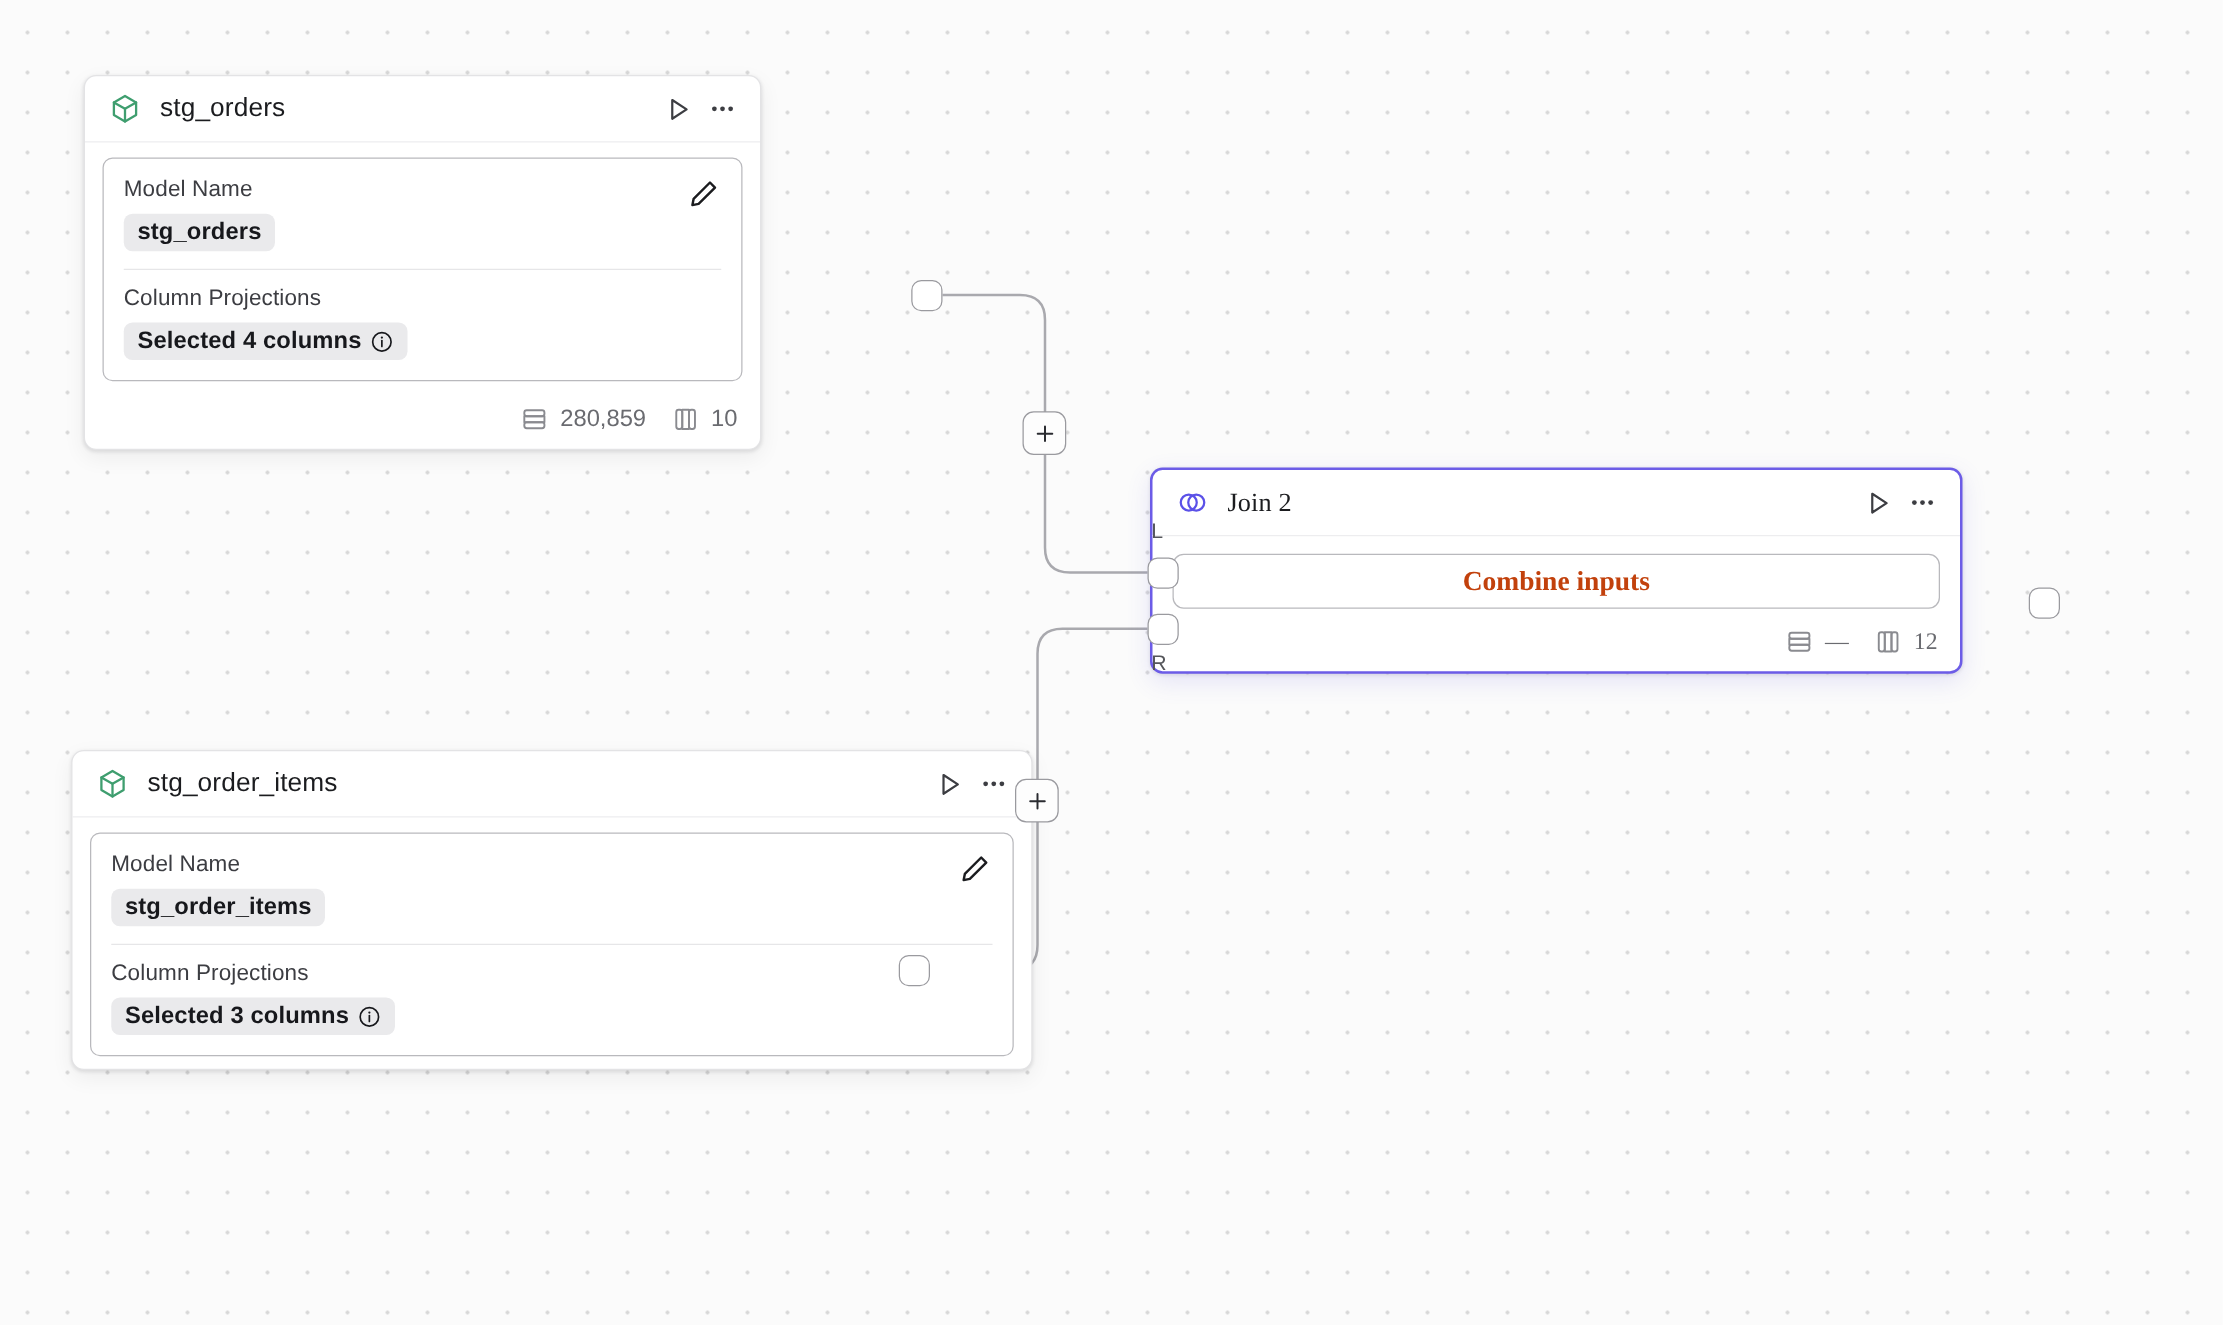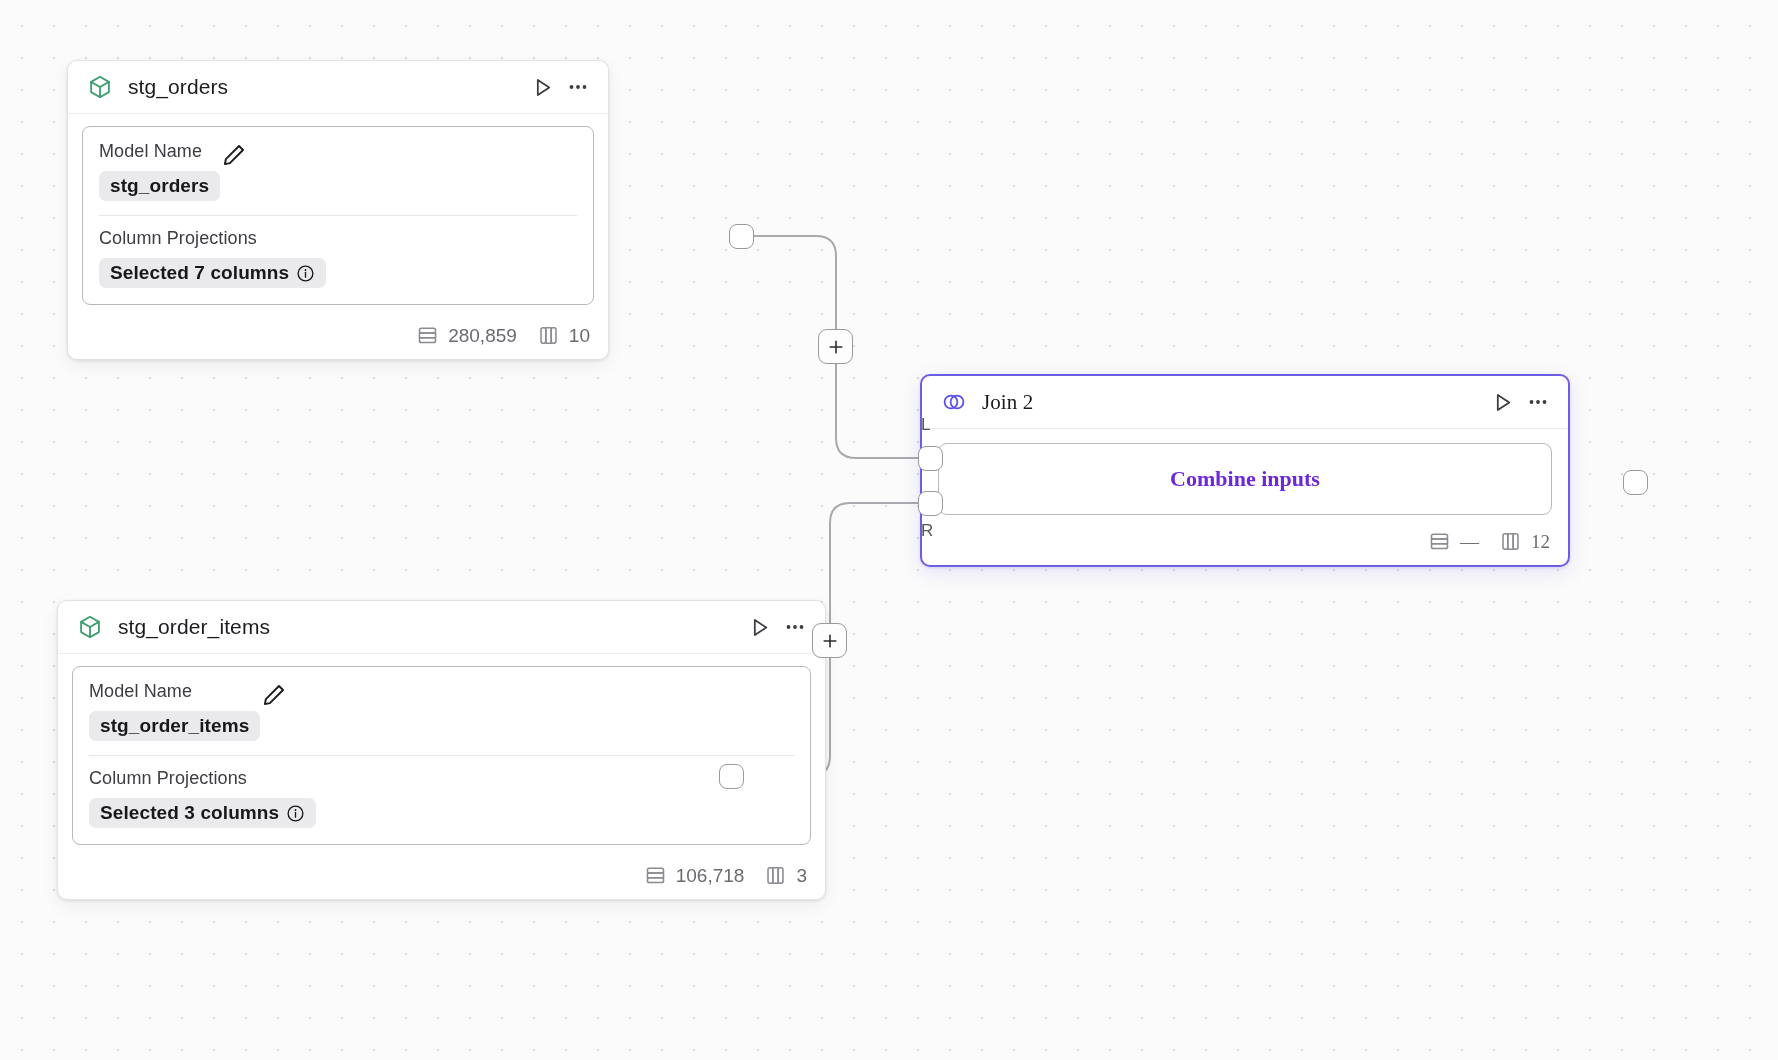--- a/index.html
+++ b/index.html
@@ -73,20 +73,21 @@
   .inner-card {
     border: 1px solid #b9b9bd;
     border-radius: 8px;
     padding: 14px 16px 16px 16px;
     background: #fff;
   }
 
   .field-row {
     display: flex;
     align-items: flex-start;
+    justify-content: space-between;
   }
   .field-label {
     font-size: 18px;
     color: #3c3d42;
     margin-bottom: 9px;
     letter-spacing: .1px;
   }
   .pill {
     display: inline-flex;
     align-items: center;
@@ -116,27 +117,27 @@
     margin-left: 40px;
   }
   .stat { display: inline-flex; align-items: center; gap: 9px; }
   .stat + .stat { margin-left: 11px; }
 
   
   .combine-btn {
     display: flex;
     align-items: center;
     justify-content: center;
-    height: 72px;
+    height: 44px;
     border: 1px solid #b9b9bd;
     border-radius: 9px;
     background: #fff;
     font-size: 22px;
     font-weight: bold;
-    color: #6d28d9;
+    color: #c2410c;
     cursor: pointer;
   }
 
   
   .port {
     position: absolute;
     width: 25px;
     height: 25px;
     border: 1.6px solid #9a9a9f;
     border-radius: 8px;
@@ -214,21 +215,21 @@
               <path d="M16.6 3.7 20.3 7.4 8.2 19.5 3.6 20.4 4.5 15.8 Z"></path>
             </svg>
           </span>
         </div>
 
         <div class="divider"></div>
 
         <div>
           <div class="field-label">Column Projections</div>
           <span class="pill">
-            <span>Selected 7 columns</span>
+            <span>Selected 4 columns</span>
             <span style="display:flex;">
               <svg width="19" height="19" viewBox="0 0 24 24" fill="none" stroke="#17181c" stroke-width="1.7">
                 <circle cx="12" cy="12" r="9.3"></circle>
                 <path d="M12 10.6 L12 16.6" stroke-linecap="round"></path>
                 <circle cx="12" cy="7.6" r="1.15" fill="#17181c" stroke="none"></circle>
               </svg>
             </span>
           </span>
         </div>
 
@@ -313,42 +314,20 @@
                 <path d="M12 10.6 L12 16.6" stroke-linecap="round"></path>
                 <circle cx="12" cy="7.6" r="1.15" fill="#17181c" stroke="none"></circle>
               </svg>
             </span>
           </span>
         </div>
 
       </div>
     </div>
 
-    <div class="node-footer">
-      <span class="stat">
-        <span style="display:flex;">
-          <svg width="23" height="23" viewBox="0 0 24 24" fill="none" stroke="#8a8b90" stroke-width="1.6" stroke-linejoin="round">
-            <rect x="3.6" y="4.4" width="16.8" height="5.0" rx="2"></rect>
-            <rect x="3.6" y="9.4" width="16.8" height="5.0" rx="0"></rect>
-            <rect x="3.6" y="14.4" width="16.8" height="5.0" rx="2"></rect>
-          </svg>
-        </span>
-        <span>106,718</span>
-      </span>
-      <span class="stat">
-        <span style="display:flex;">
-          <svg width="23" height="23" viewBox="0 0 24 24" fill="none" stroke="#8a8b90" stroke-width="1.6" stroke-linejoin="round">
-            <rect x="4.2" y="4.0" width="5.0" height="16.0" rx="2"></rect>
-            <rect x="9.2" y="4.0" width="5.6" height="16.0" rx="0"></rect>
-            <rect x="14.8" y="4.0" width="5.0" height="16.0" rx="2"></rect>
-          </svg>
-        </span>
-        <span>3</span>
-      </span>
-    </div>
   </div>
 
   <div class="port" style="left:719px; top:764px;"></div>
 
   <div class="node selected" style="left:920px; top:374px; width:650px;font-family:Liberation Serif, serif;">
 
     <div class="node-header">
       <span class="hdr-icon">
         <svg width="28" height="28" viewBox="0 0 28 28" fill="none" stroke="#5b51e8" stroke-width="1.8">
           <circle cx="11" cy="14" r="6.4"></circle>

